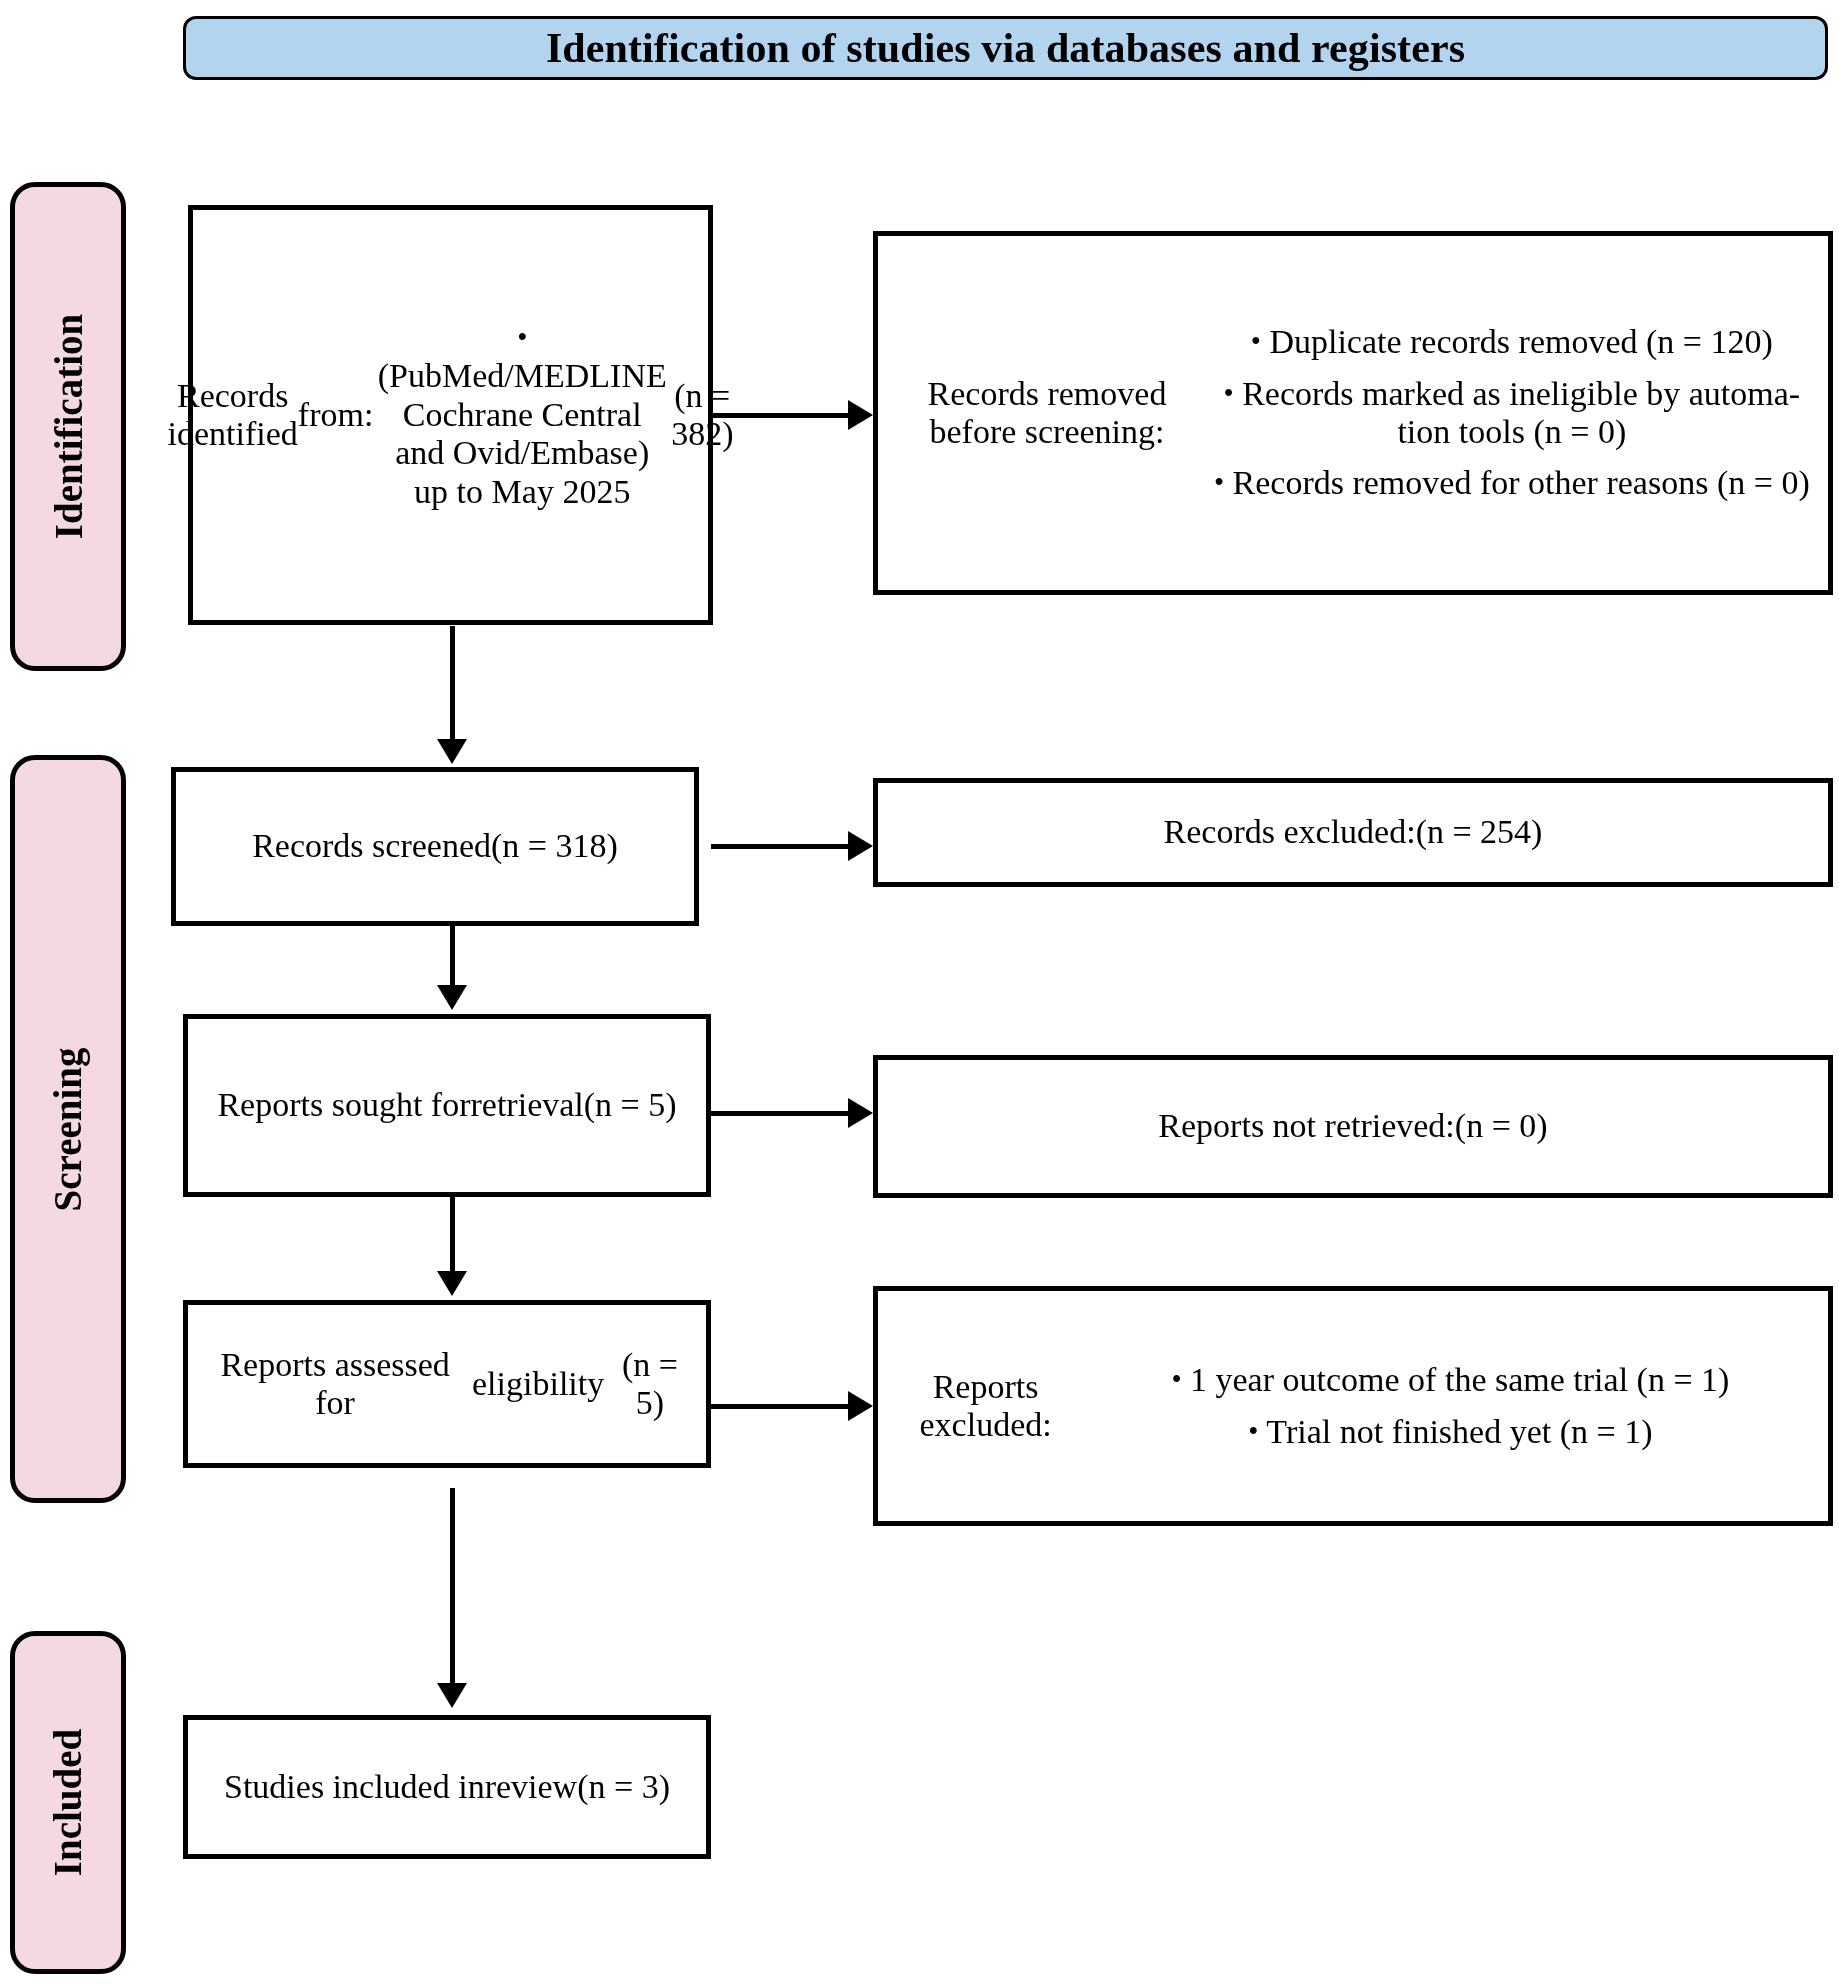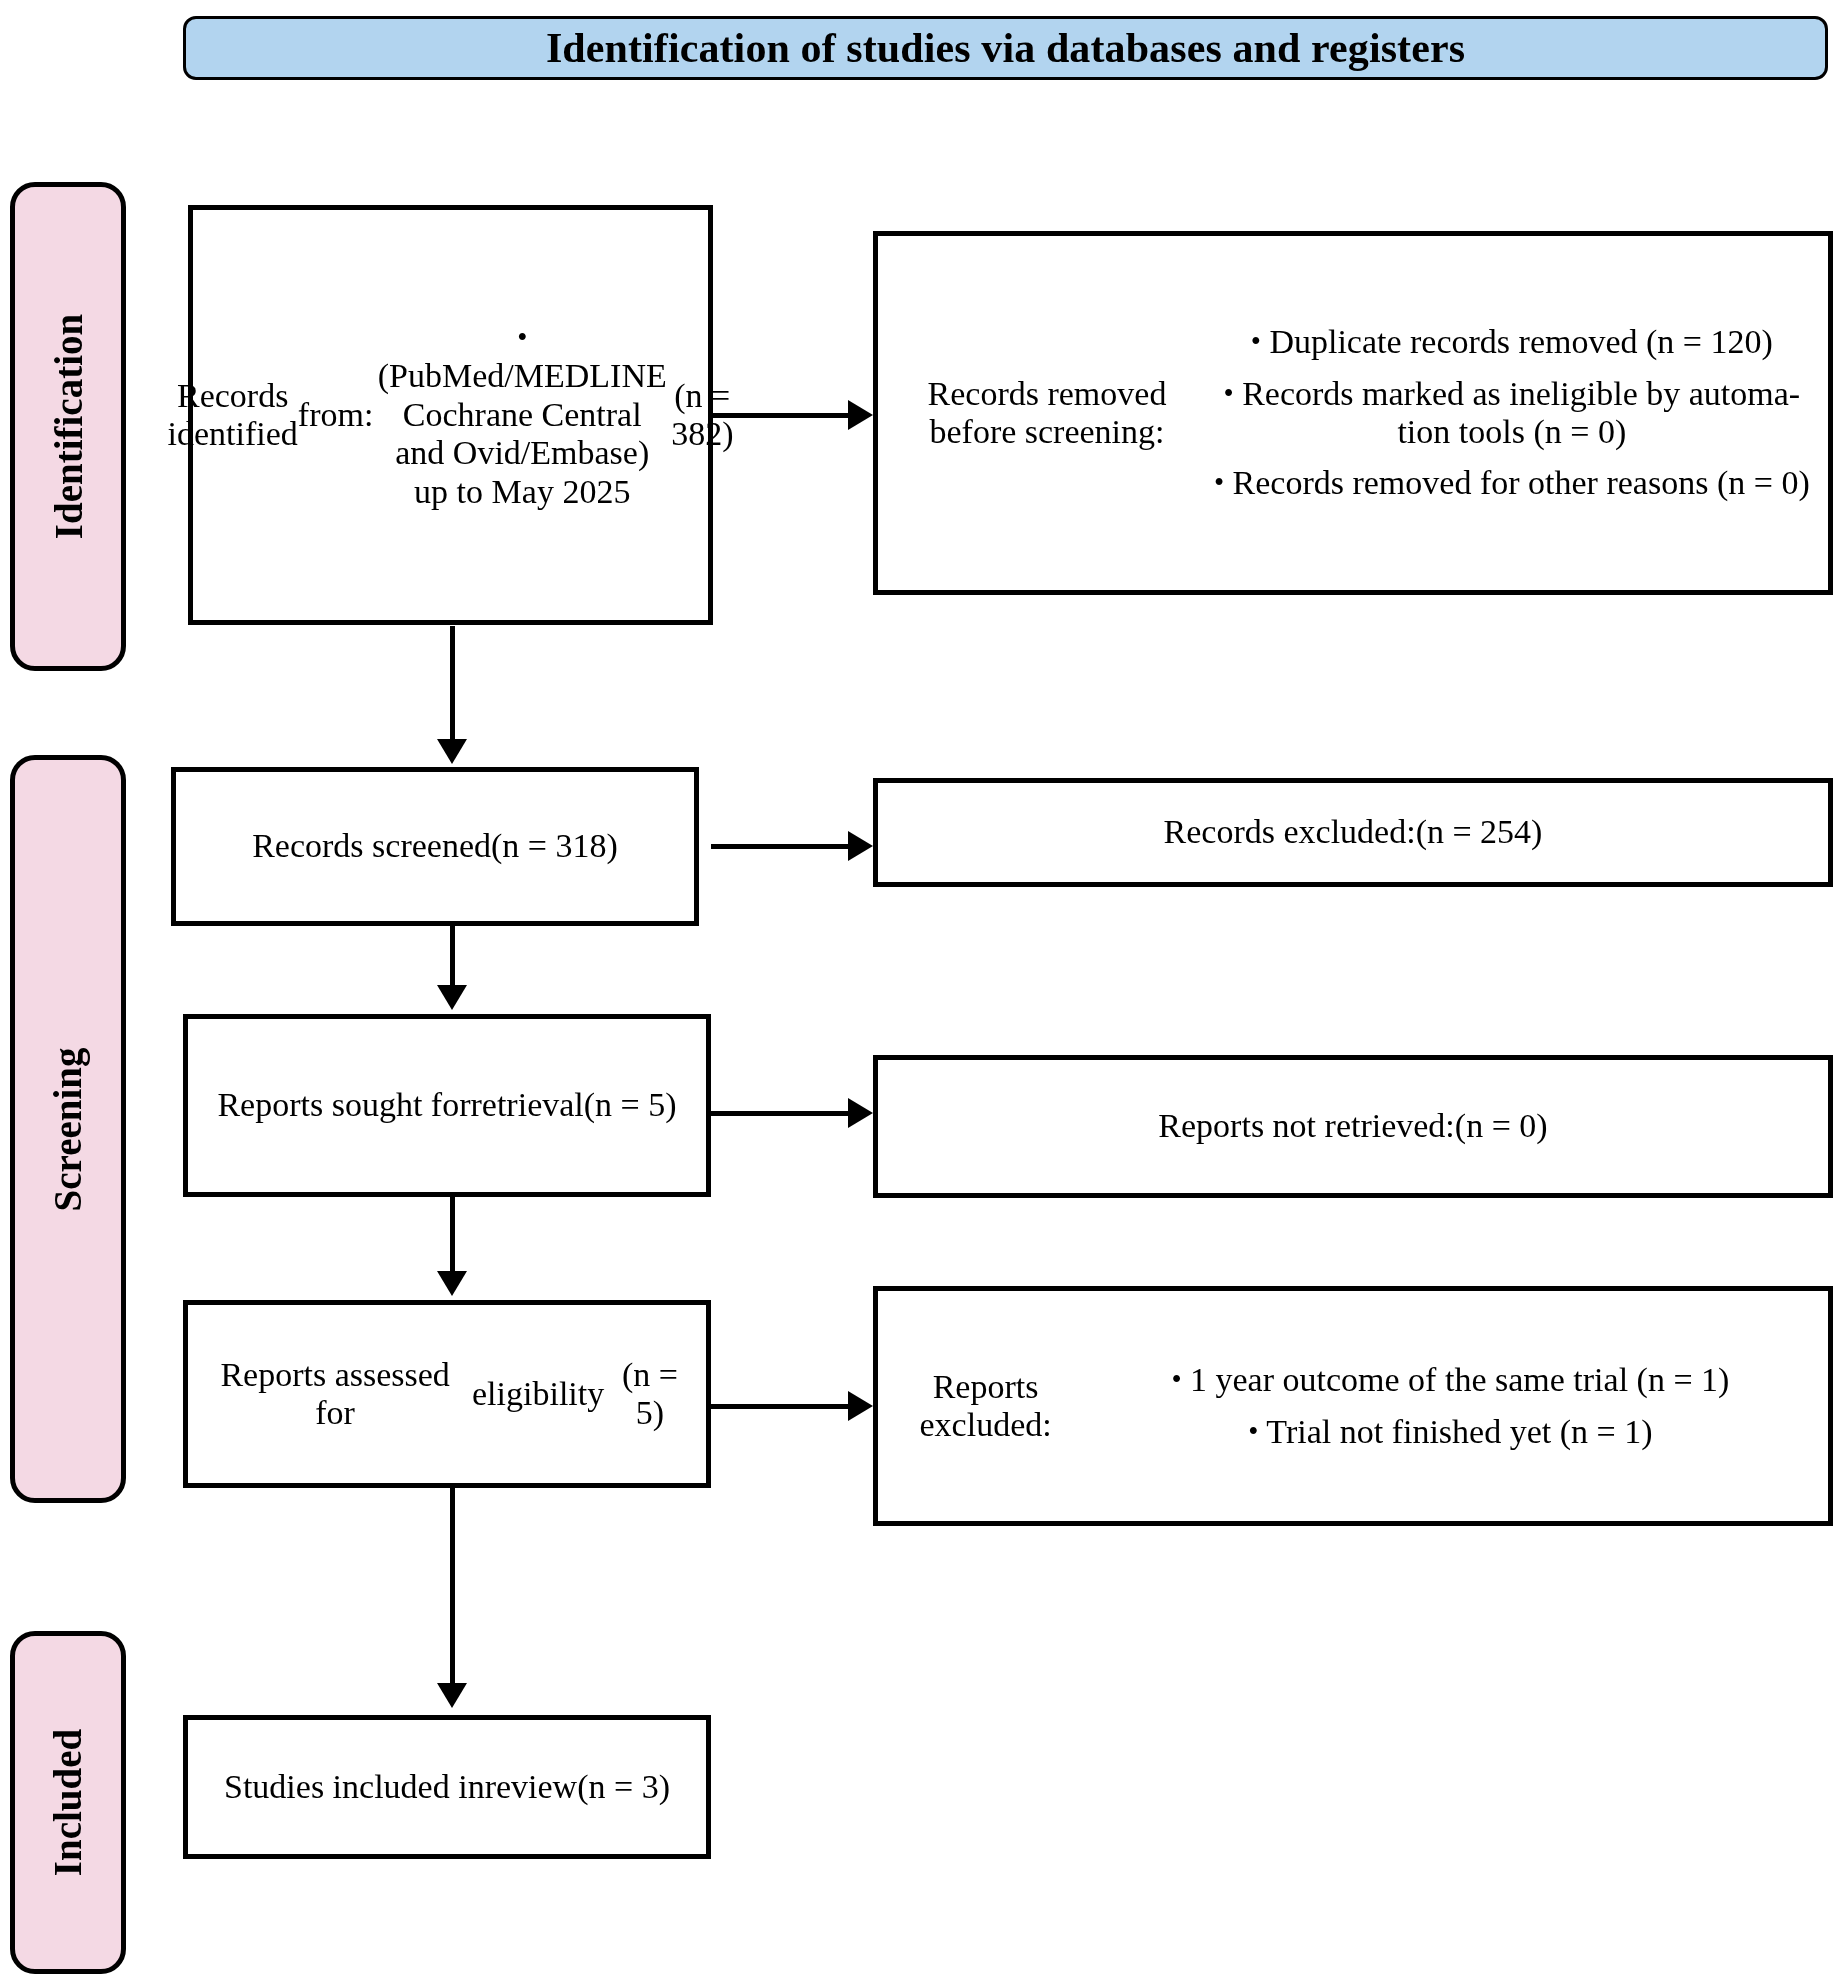--- a/index.html
+++ b/index.html
@@ -100,21 +100,21 @@
     line-height: 1;
     vertical-align: 0.08em;
   }
   .gap-sm { height: 19px; }
   .gap-md { height: 29px; }
 
   
   #box-identified   { left: 188px; top: 205px;  width: 525px;  height: 420px; }
   #box-screened     { left: 171px; top: 767px; width: 528px;  height: 159px; }
   #box-sought       { left: 183px; top: 1014px; width: 528px;  height: 183px; }
-  #box-assessed     { left: 183px; top: 1300px; width: 528px;  height: 188px; }
+  #box-assessed     { left: 183px; top: 1300px; width: 528px;  height: 168px; }
   #box-included     { left: 183px; top: 1715px; width: 528px;  height: 144px; }
 
   
   #box-removed      { left: 873px; top: 231px;  width: 960px; height: 364px; }
   #box-excluded     { left: 873px; top: 778px; width: 960px; height: 109px; }
   #box-notretrieved { left: 873px; top: 1043px; width: 960px; height: 143px; margin-top: 12px; }
   #box-repexcluded  { left: 873px; top: 1286px; width: 960px; height: 240px; }
 
   
   .vline {

